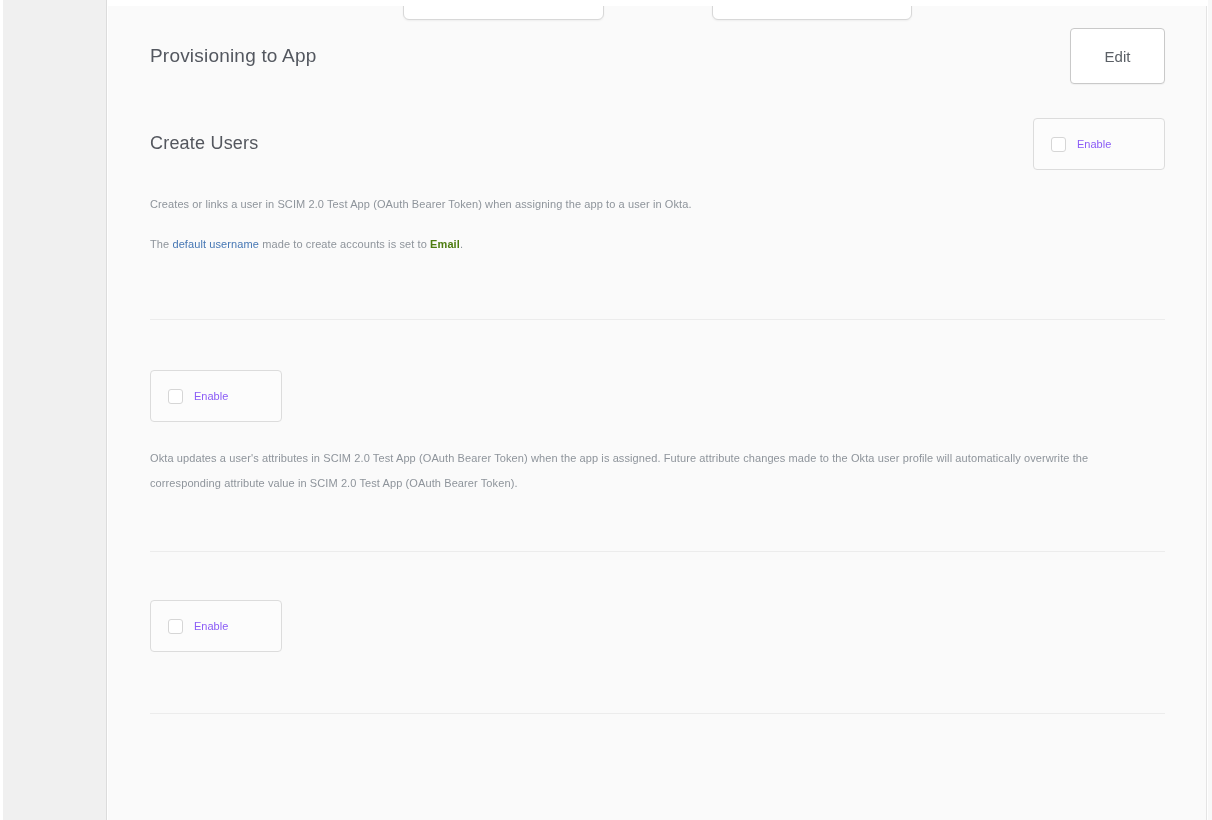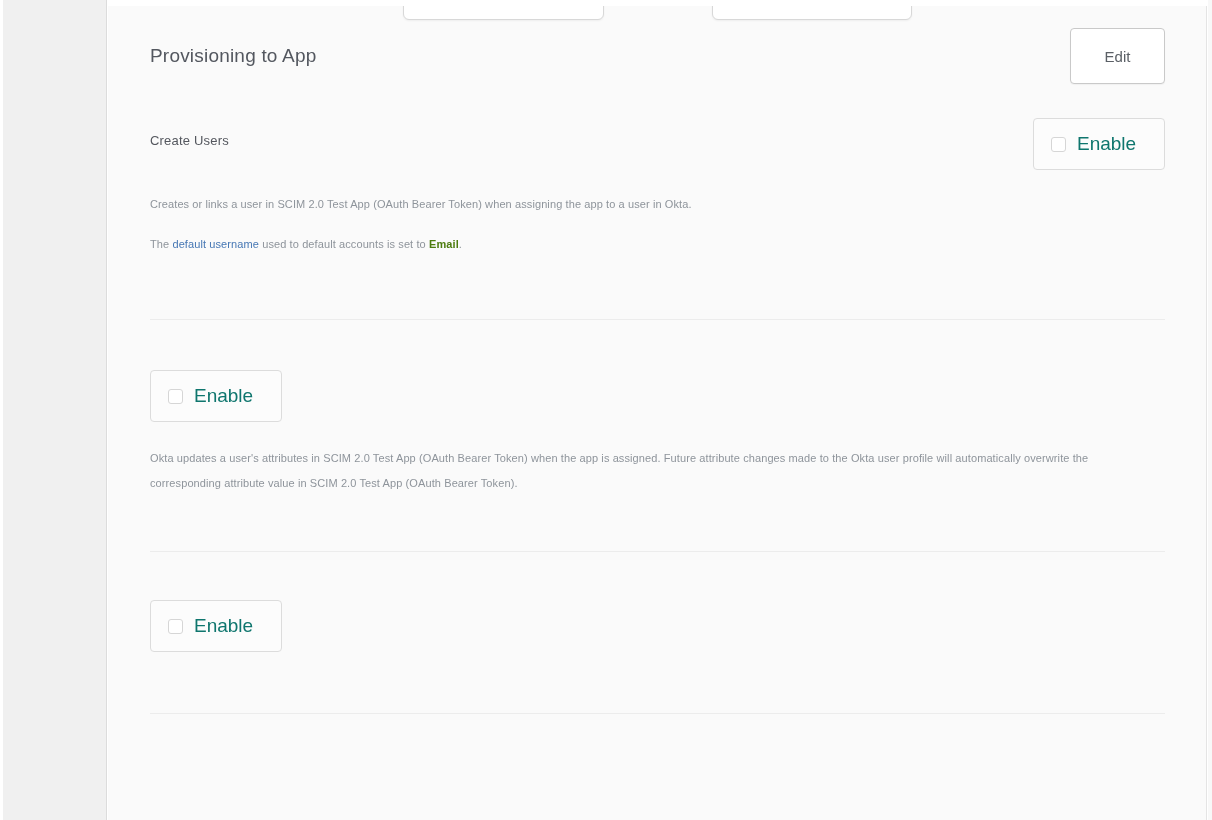--- a/index.html
+++ b/index.html
@@ -72,21 +72,21 @@
   .section.second { padding-top: 50px; padding-bottom: 55px; }
   .section.third  { padding-top: 48px; padding-bottom: 61px; }
 
   .section-header {
     display: flex;
     justify-content: space-between;
     align-items: flex-start;
     min-height: 52px;
   }
   .section-title {
-    font-size: 13px;
+    font-size: 18px;
     font-weight: 400;
     color: #54575e;
     padding-top: 15px;
     letter-spacing: 0.2px;
   }
   .enable-btn {
     width: 132px;
     height: 52px;
     background: #fcfcfc;
     border: 1px solid #dcdcdc;
@@ -99,22 +99,22 @@
   }
   .enable-checkbox {
     width: 15px; height: 15px;
     background: #ffffff;
     border: 1px solid #d6d6d6;
     border-radius: 3px;
     flex-shrink: 0;
   }
   .enable-label {
     margin-left: 11px;
-    font-size: 19px;
-    color: #0f766e;
+    font-size: 11px;
+    color: #8b5cf6;
   }
   .desc {
     font-size: 11px;
     line-height: 25px;
     color: #8e949b;
     max-width: 1005px;
     letter-spacing: 0.1px;
   }
   .section.first  .desc.line-1 { margin-top: 22px; }
   .section.first  .desc.line-2 { margin-top: 15px; }
@@ -148,21 +148,21 @@
 
   <div class="section first">
     <div class="section-header">
       <div class="section-title">Create Users</div>
       <div class="enable-btn">
         <span class="enable-checkbox"></span>
         <span class="enable-label">Enable</span>
       </div>
     </div>
     <p class="desc line-1">Creates or links a user in SCIM 2.0 Test App (OAuth Bearer Token) when assigning the app to a user in Okta.</p>
-    <p class="desc line-2"><span>The </span><a>default username</a><span> used to default accounts is set to </span><b>Email</b><span>.</span></p>
+    <p class="desc line-2"><span>The </span><a>default username</a><span> made to create accounts is set to </span><b>Email</b><span>.</span></p>
   </div>
 
   <div class="section second">
     <div class="section-header">
       <div class="enable-btn">
         <span class="enable-checkbox"></span>
         <span class="enable-label">Enable</span>
       </div>
     </div>
     <p class="desc">Okta updates a user's attributes in SCIM 2.0 Test App (OAuth Bearer Token) when the app is assigned. Future attribute changes made to the Okta user profile will automatically overwrite the corresponding attribute value in SCIM 2.0 Test App (OAuth Bearer Token).</p>

